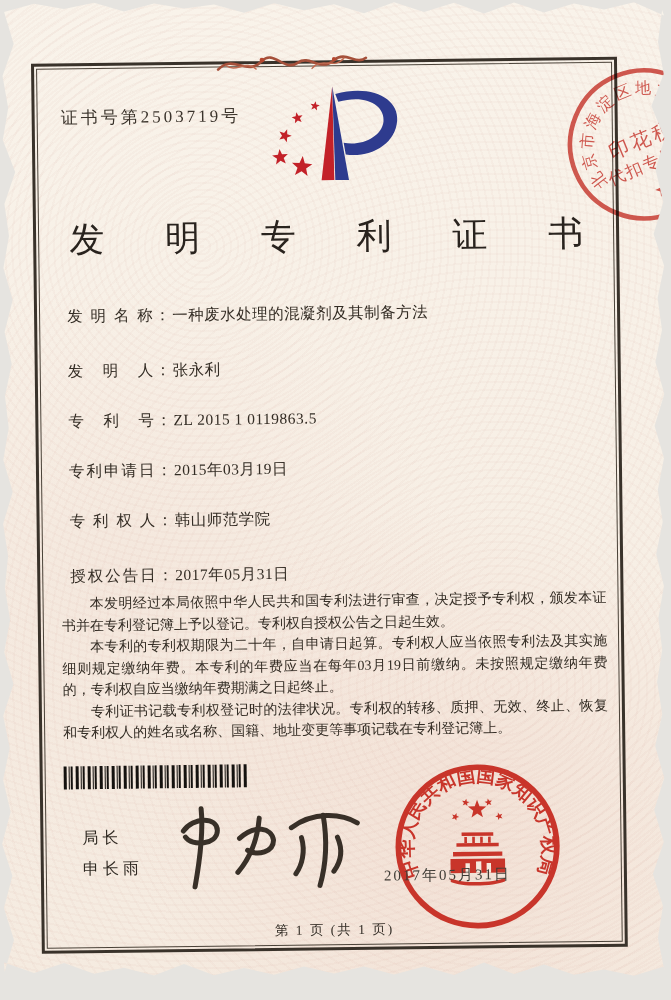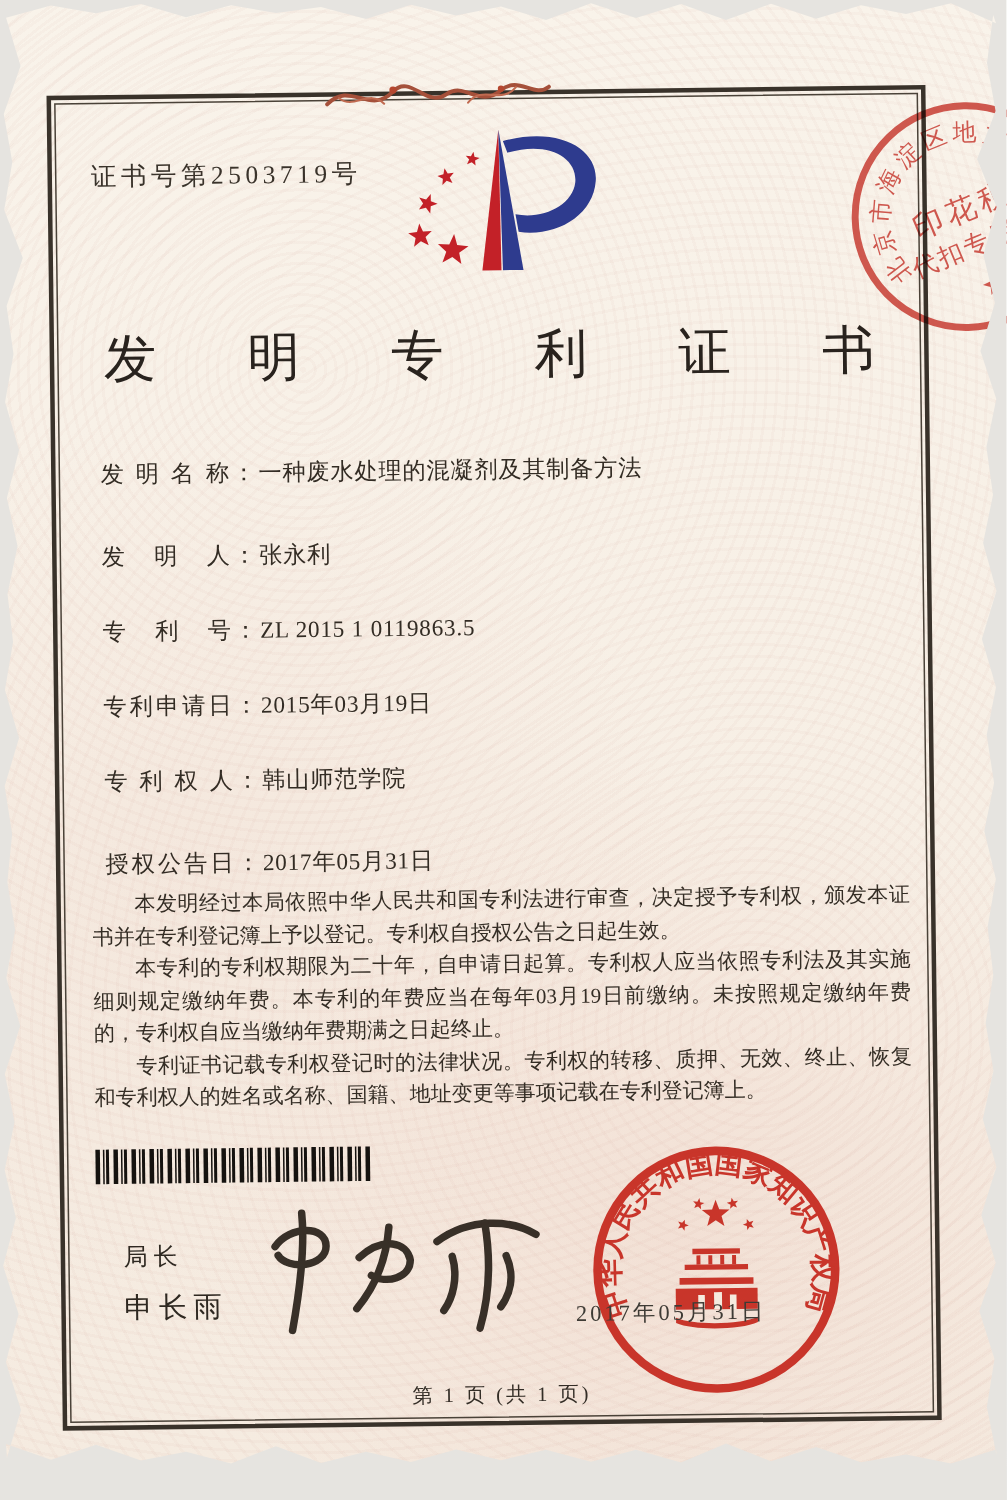--- a/index.html
+++ b/index.html
@@ -31,21 +31,21 @@
     font-size:35px;letter-spacing:26px;text-indent:26px;color:#29231e;font-weight:500;
   }
   .field{position:absolute;left:30px;right:20px;font-size:15.5px;color:#332c24;letter-spacing:.5px;white-space:nowrap;}
   .f0{top:240px}.f1{top:295px}.f2{top:345px}.f3{top:395px}.f4{top:445px}.f5{top:500px}
   .field .lbl{letter-spacing:2px;}
   .bodytext{position:absolute;left:21px;width:545px;top:527px;font-size:14px;line-height:21.5px;color:#342d25;text-align:justify;}
   .bodytext p{margin:0;text-indent:2em;}
   .barcode{position:absolute;left:21px;top:700px;width:192px;height:23px;display:flex;align-items:stretch;}
   .barcode span{background:#15120f;}
   .role{position:absolute;left:39px;top:762px;font-size:16px;letter-spacing:4px;color:#2e2821;}
-  .signer{position:absolute;left:39px;top:793px;font-size:19px;letter-spacing:4px;color:#2e2821;}
+  .signer{position:absolute;left:39px;top:793px;font-size:16px;letter-spacing:4px;color:#2e2821;}
   .sig{position:absolute;left:130px;top:730px;width:200px;height:100px;}
   .seal{position:absolute;left:346px;top:697px;width:176px;height:176px;mix-blend-mode:multiply;opacity:.93;}
   .seal-date{position:absolute;left:340px;top:804px;font-size:15px;letter-spacing:2px;color:#3e3b35;z-index:30;}
   .footer{position:absolute;left:0;right:0;top:858px;text-align:center;font-size:13.5px;letter-spacing:2px;color:#332d26;}
   .ornament{position:absolute;left:182px;top:-17px;width:152px;height:38px;z-index:12;}
   .corner-stamp{
     position:absolute;left:562px;top:62px;width:168px;height:168px;z-index:40;
     transform:rotate(-22deg);opacity:.82;mix-blend-mode:multiply;
   }
   .backing{position:absolute;inset:0;z-index:50;pointer-events:none;}

